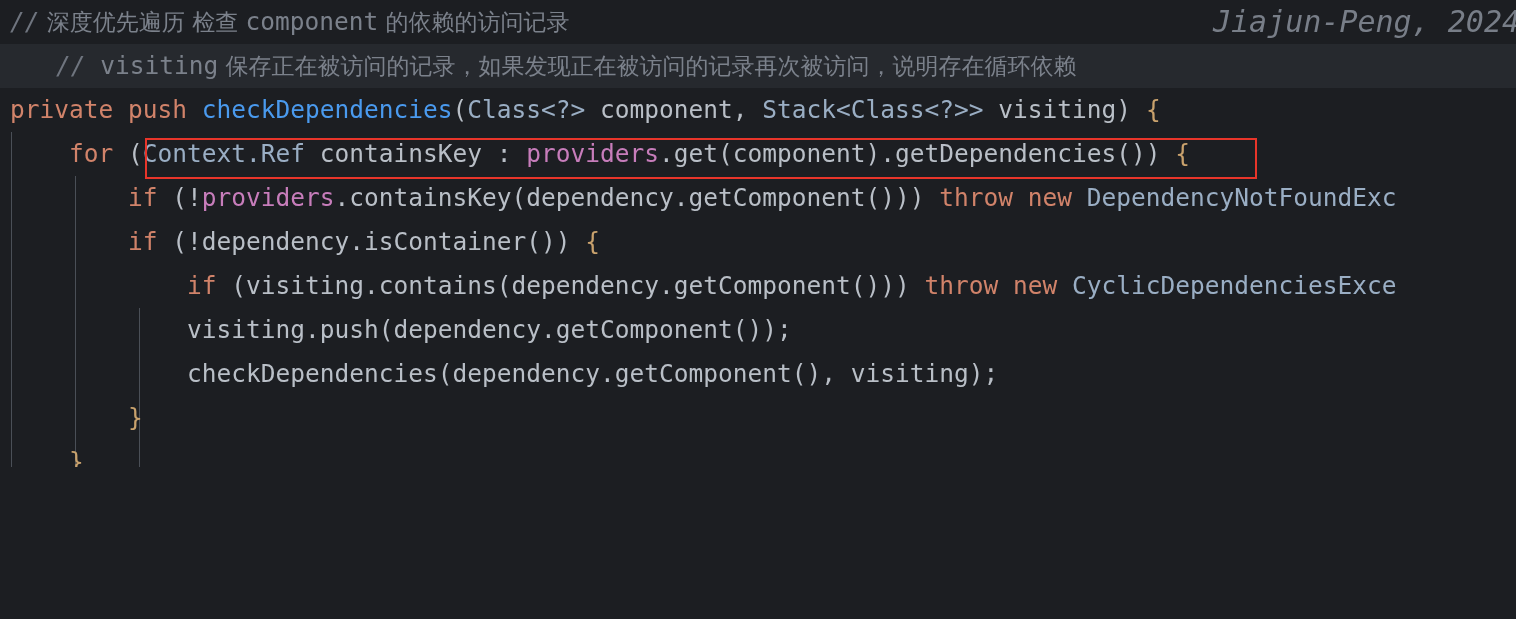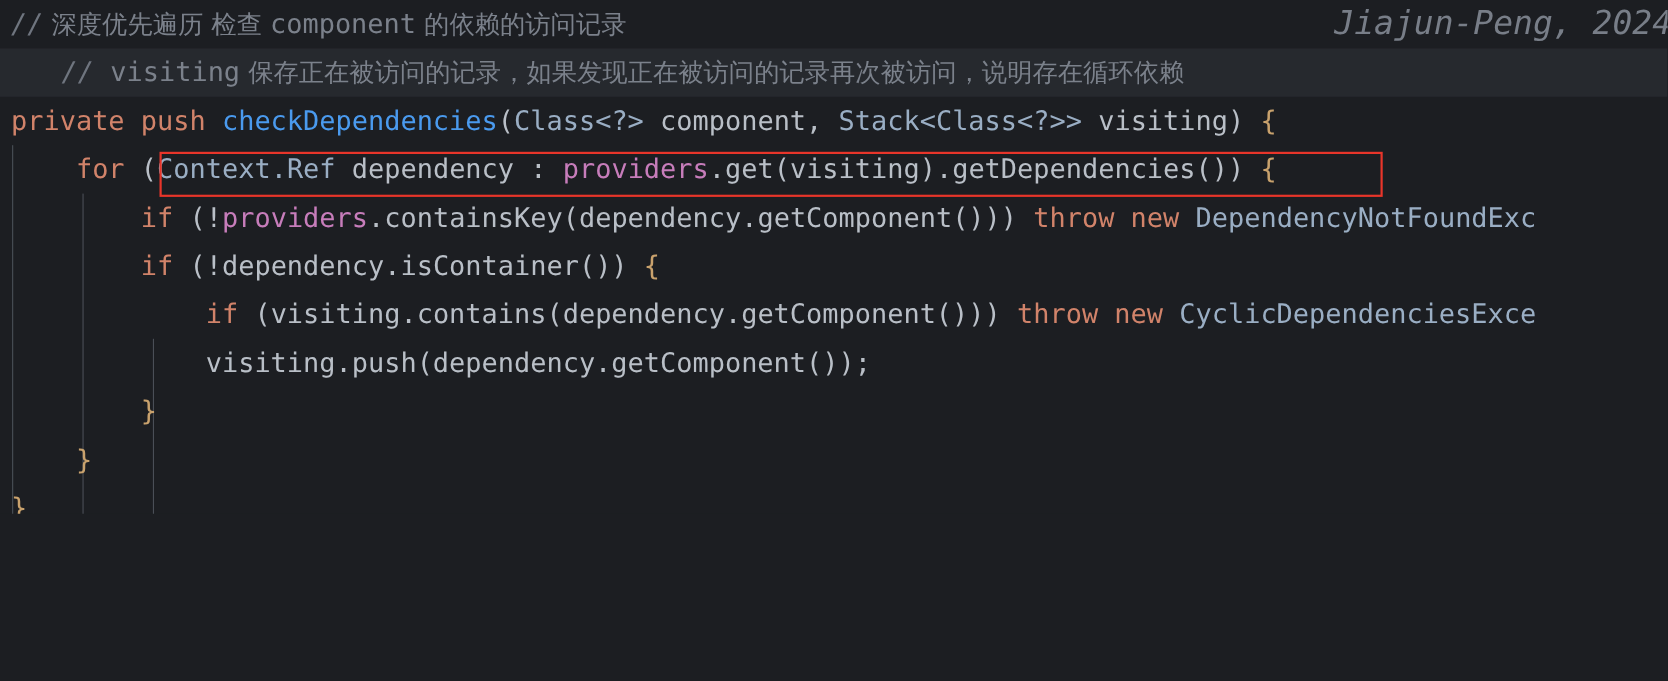--- a/index.html
+++ b/index.html
@@ -104,25 +104,26 @@
   <div class="indent-guides">
       <div class="guide" style="left: 11px; top: 132px; height: 440px; background: rgb(74, 79, 87);"></div>
       <div class="guide" style="left: 75px; top: 176px; height: 352px; background: rgb(74, 79, 87);"></div>
       <div class="guide" style="left: 139px; top: 308px; height: 176px; background: rgb(74, 79, 87);"></div>
     </div>
 
   <div class="lines">
       <div class="line"><span class="code"><span class="slashes">//</span><span class="cmt-cn"> 深度优先遍历 检查 </span><span class="cmt">component</span><span class="cmt-cn"> 的依赖的访问记录</span></span></div>
       <div class="line current" style="background: rgb(38, 41, 46);"><span class="code"><span class="slashes">//</span><span class="cmt"> visiting</span><span class="cmt-cn"> 保存正在被访问的记录，如果发现正在被访问的记录再次被访问，说明存在循环依赖</span></span></div>
       <div class="line"><span class="code"><span class="kw">private push </span><span class="method">checkDependencies</span><span class="plain">(</span><span class="cls">Class&lt;?&gt; </span><span class="plain">component, </span><span class="cls">Stack&lt;Class&lt;?&gt;&gt; </span><span class="plain">visiting</span><span class="plain">) </span><span class="brace">{</span></span></div>
-      <div class="line"><span class="code"><span class="plain">    </span><span class="kw">for </span><span class="plain">(</span><span class="cls">Context.Ref </span><span class="plain">dependency : </span><span class="field">providers</span><span class="plain">.get(visiting).getDependencies()) </span><span class="brace">{</span></span></div>
+      <div class="line"><span class="code"><span class="plain">    </span><span class="kw">for </span><span class="plain">(</span><span class="cls">Context.Ref </span><span class="plain">containsKey : </span><span class="field">providers</span><span class="plain">.get(component).getDependencies()) </span><span class="brace">{</span></span></div>
       <div class="line"><span class="code"><span class="plain">        </span><span class="kw">if </span><span class="plain">(!</span><span class="field">providers</span><span class="plain">.containsKey(dependency.getComponent())) </span><span class="kw">throw new </span><span class="cls">DependencyNotFoundExc</span></span></div>
       <div class="line"><span class="code"><span class="plain">        </span><span class="kw">if </span><span class="plain">(!dependency.isContainer()) </span><span class="brace">{</span></span></div>
       <div class="line"><span class="code"><span class="plain">            </span><span class="kw">if </span><span class="plain">(visiting.contains(dependency.getComponent())) </span><span class="kw">throw new </span><span class="cls">CyclicDependenciesExce</span></span></div>
       <div class="line"><span class="code"><span class="plain">            visiting.push(dependency.getComponent());</span></span></div>
+      <div class="line"><span class="code"><span class="plain">            checkDependencies(dependency.getComponent(), visiting);</span></span></div>
       <div class="line"><span class="code"><span class="plain">        </span><span class="brace">}</span></span></div>
       <div class="line"><span class="code"><span class="plain">    </span><span class="brace">}</span></span></div>
       <div class="line"><span class="code"><span class="brace">}</span></span></div>
     </div>
 
   <div class="annotation">Jiajun-Peng, 2024/8</div>
 
   <div class="red-box" style="left: 145px; top: 138px; width: 1112px; height: 41px; border-color: rgb(232, 53, 42);"></div>
 
 </div>

